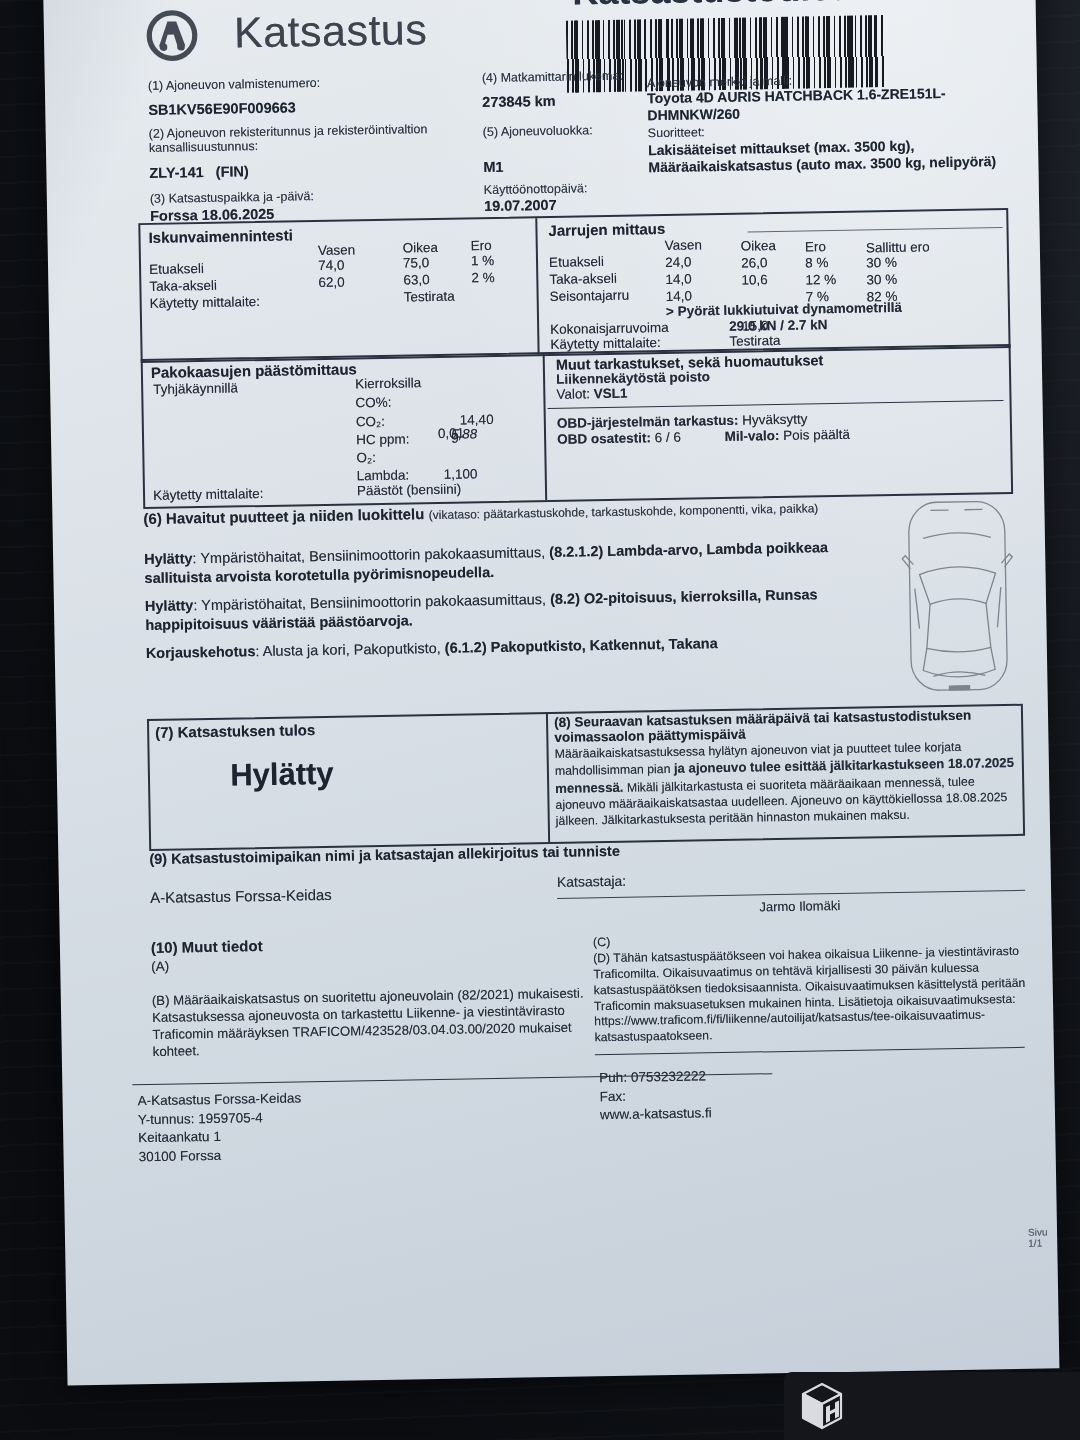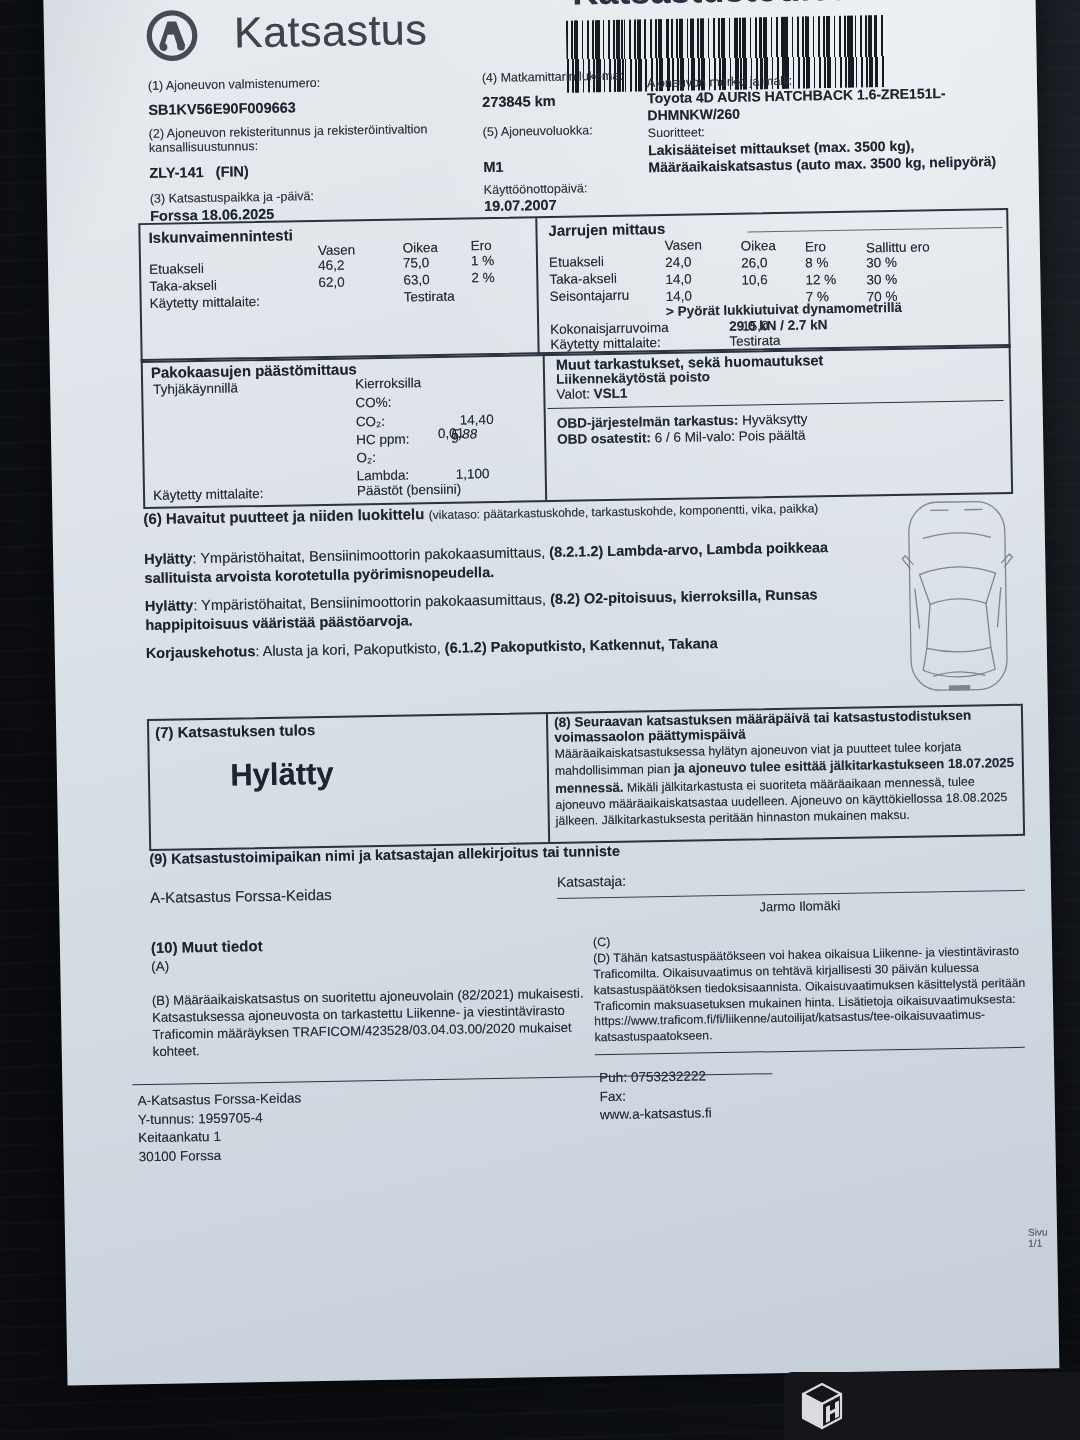--- a/index.html
+++ b/index.html
@@ -79,21 +79,21 @@
     <div class="abs val" style="left:437px;top:252px;">19.07.2007</div>
 
     <div class="abs box" style="left:91px;top:271px;width:866px;height:136px;">
       <div class="vline" style="left:395px;"></div>
     </div>
     <div class="abs sec-title" style="left:101px;top:277px;">Iskunvaimennintesti</div>
     <div class="abs tcell" style="left:270px;top:294px;">Vasen</div>
     <div class="abs tcell" style="left:355px;top:293px;">Oikea</div>
     <div class="abs tcell" style="left:423px;top:292px;">Ero</div>
     <div class="abs tcell" style="left:101px;top:310px;">Etuakseli</div>
-    <div class="abs tcell" style="left:270px;top:309px;">46,2</div>
+    <div class="abs tcell" style="left:270px;top:309px;">74,0</div>
     <div class="abs tcell" style="left:355px;top:308px;">75,0</div>
     <div class="abs tcell" style="left:423px;top:307px;">1 %</div>
     <div class="abs tcell" style="left:101px;top:327px;">Taka-akseli</div>
     <div class="abs tcell" style="left:270px;top:326px;">62,0</div>
     <div class="abs tcell" style="left:355px;top:325px;">63,0</div>
     <div class="abs tcell" style="left:423px;top:324px;">2 %</div>
     <div class="abs tcell" style="left:101px;top:344px;">Käytetty mittalaite:</div>
     <div class="abs tcell" style="left:355px;top:342px;">Testirata</div>
 
     <div class="abs sec-title" style="left:501px;top:277px;">Jarrujen mittaus</div>
@@ -109,21 +109,21 @@
     <div class="abs tcell" style="left:818px;top:316px;">30 %</div>
     <div class="abs tcell" style="left:501px;top:327px;">Taka-akseli</div>
     <div class="abs tcell" style="left:617px;top:329px;">14,0</div>
     <div class="abs tcell" style="left:693px;top:331px;">10,6</div>
     <div class="abs tcell" style="left:757px;top:332px;">12 %</div>
     <div class="abs tcell" style="left:818px;top:333px;">30 %</div>
     <div class="abs tcell" style="left:501px;top:344px;">Seisontajarru</div>
     <div class="abs tcell" style="left:617px;top:346px;">14,0</div>
     <div class="abs tcell" style="left:693px;top:348px;margin-top:29px;">15,0</div>
     <div class="abs tcell" style="left:757px;top:349px;">7 %</div>
-    <div class="abs tcell" style="left:818px;top:350px;">70 %</div>
+    <div class="abs tcell" style="left:818px;top:350px;">82 %</div>
     <div class="abs tcell" style="left:617px;top:361px;font-weight:700;">&gt; Pyörät lukkiutuivat dynamometrillä</div>
     <div class="abs tcell" style="left:501px;top:377px;">Kokonaisjarruvoima</div>
     <div class="abs tcell" style="left:680px;top:377px;font-weight:700;">29.0 kN / 2.7 kN</div>
     <div class="abs tcell" style="left:501px;top:392px;">Käytetty mittalaite:</div>
     <div class="abs tcell" style="left:680px;top:392px;">Testirata</div>
 
     <div class="abs box" style="left:91px;top:407px;width:866px;height:146px;">
       <div class="vline" style="left:400px;"></div>
     </div>
     <div class="abs sec-title" style="left:101px;top:412px;">Pakokaasujen päästömittaus</div>
@@ -131,39 +131,39 @@
     <div class="abs tcell" style="left:305px;top:428px;">Kierroksilla</div>
     <div class="abs tcell" style="left:305px;top:447px;">CO%:</div>
     <div class="abs tcell" style="left:387px;top:447px;margin-top:32px;">0,01</div>
     <div class="abs tcell" style="left:305px;top:466px;">CO₂:</div>
     <div class="abs tcell" style="left:409px;top:466px;">14,40</div>
     <div class="abs tcell" style="left:305px;top:484px;">HC ppm:</div>
     <div class="abs tcell" style="left:400px;top:484px;">9</div>
     <div class="abs tcell" style="left:305px;top:502px;">O₂:</div>
     <div class="abs tcell" style="left:400px;top:480px;font-style:italic;">5,88</div>
     <div class="abs tcell" style="left:305px;top:520px;">Lambda:</div>
-    <div class="abs tcell" style="left:404px;top:520px;">1,100</div>
+    <div class="abs tcell" style="left:392px;top:520px;">1,100</div>
     <div class="abs tcell" style="left:101px;top:536px;">Käytetty mittalaite:</div>
     <div class="abs tcell" style="left:305px;top:535px;">Päästöt (bensiini)</div>
 
     <div class="abs sec-title" style="left:506px;top:412px;font-size:14.5px;">Muut tarkastukset, sekä huomautukset</div>
     <div class="abs tcell" style="left:506px;top:427px;font-weight:700;">Liikennekäytöstä poisto</div>
     <div class="abs tcell" style="left:506px;top:442px;">
       <span>Valot:</span>
       <span style="font-weight:700;">VSL1</span>
     </div>
     <div class="hline" style="left:497px;top:463px;width:456px;height:1.3px;"></div>
     <div class="abs tcell" style="left:506px;top:471px;">
       <span style="font-weight:700;">OBD-järjestelmän tarkastus:</span>
       <span>Hyväksytty</span>
     </div>
     <div class="abs tcell" style="left:506px;top:487px;">
       <span style="font-weight:700;">OBD osatestit:</span>
       <span>6 / 6</span>
-      <span style="font-weight:400;">Mil-valo:</span>
+      <span style="font-weight:700;margin-left:40px;">Mil-valo:</span>
       <span>Pois päältä</span>
     </div>
 
     <div class="abs" style="left:91px;top:558px;width:820px;">
       <span class="sec-title">(6) Havaitut puutteet ja niiden luokittelu</span>
       <span style="font-size:12px;color:#2d3442;">(vikataso: päätarkastuskohde, tarkastuskohde, komponentti, vika, paikka)</span>
     </div>
     <div class="abs para" style="left:91px;top:598px;width:742px;">
       <span class="b">Hylätty</span><span>: </span><span>Ympäristöhaitat, Bensiinimoottorin pakokaasumittaus, </span><span class="b">(8.2.1.2) Lambda-arvo, Lambda poikkeaa sallituista arvoista korotetulla pyörimisnopeudella.</span>
     </div>

